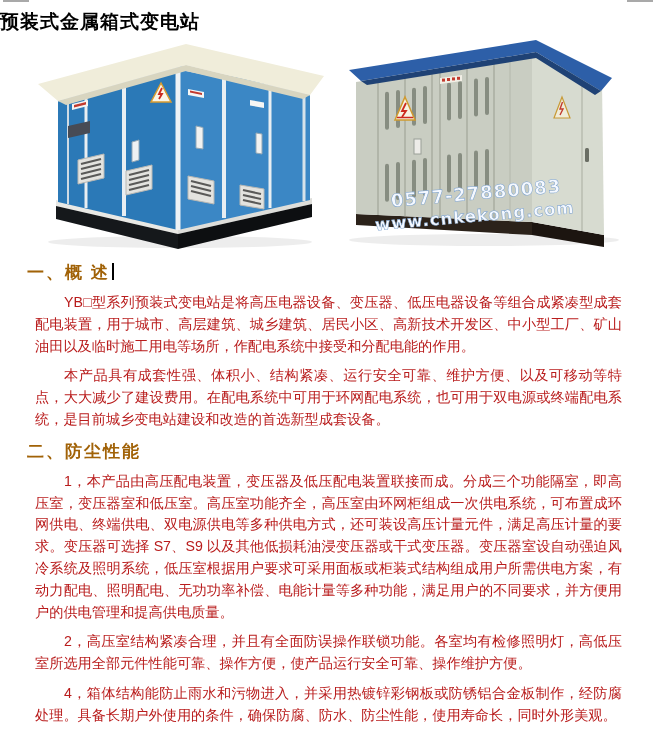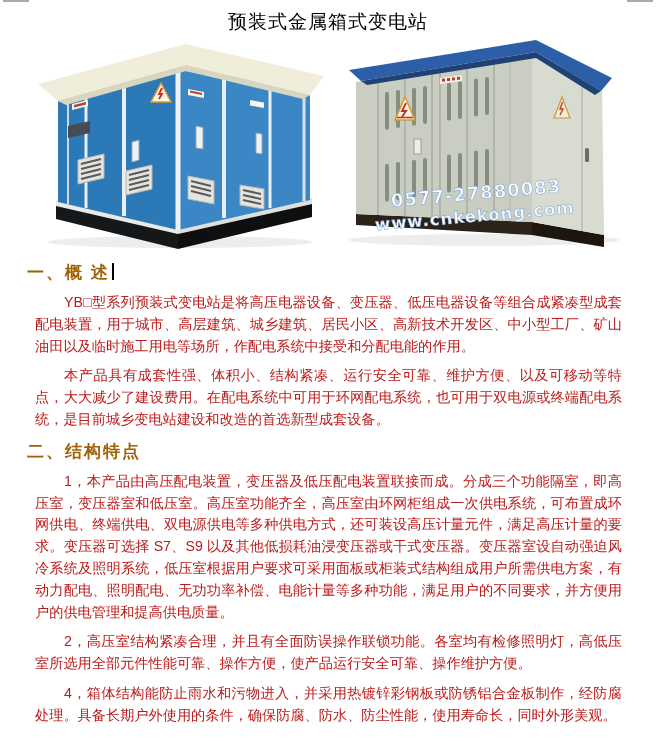--- a/index.html
+++ b/index.html
@@ -6,22 +6,22 @@
   body {
     width:656px; height:741px; position:relative; overflow:hidden;
     background:#ffffff; color:#1a1a1a;
     font-family:"Liberation Sans","DejaVu Sans",sans-serif;
   }
   .corner-mark { position:absolute; top:0; width:26px; height:2px; background:#a9a9a9; }
   .corner-mark.left  { left:3px; }
   .corner-mark.right { right:3px; }
 
   .doc-title {
-    margin-top:9px; height:27px; text-align:center;
-    font-size:19px; font-weight:400; letter-spacing:1px; color:#000;
+    margin-top:9px; height:27px; 
+    font-size:19px; font-weight:700; letter-spacing:1px; color:#000;
   }
 
   .photos { display:flex; gap:8px; padding-left:28px; margin-top:2px; height:214px; }
   .photo  { display:block; background:#fff; }
 
   .content { padding:0 26px 0 27px; }
   .section-heading {
     font-size:17px; font-weight:700; color:#a16207;
     margin:10px 0 5px 0; letter-spacing:2px; line-height:22px;
   }
@@ -182,20 +182,20 @@
 <div class="content">
 
   <div class="section-heading">
     <span>一、概 述</span><span class="caret"></span>
   </div>
 
   <p class="body-par">YB□型系列预装式变电站是将高压电器设备、变压器、低压电器设备等组合成紧凑型成套配电装置，用于城市、高层建筑、城乡建筑、居民小区、高新技术开发区、中小型工厂、矿山油田以及临时施工用电等场所，作配电系统中接受和分配电能的作用。</p>
   <p class="body-par">本产品具有成套性强、体积小、结构紧凑、运行安全可靠、维护方便、以及可移动等特点，大大减少了建设费用。在配电系统中可用于环网配电系统，也可用于双电源或终端配电系统，是目前城乡变电站建设和改造的首选新型成套设备。</p>
 
   <div class="section-heading">
-    <span>二、结构特点</span>
+    <span>二、防尘性能</span>
   </div>
 
   <p class="body-par">1，本产品由高压配电装置，变压器及低压配电装置联接而成。分成三个功能隔室，即高压室，变压器室和低压室。高压室功能齐全，高压室由环网柜组成一次供电系统，可布置成环网供电、终端供电、双电源供电等多种供电方式，还可装设高压计量元件，满足高压计量的要求。变压器可选择 S7、S9 以及其他低损耗油浸变压器或干式变压器。变压器室设自动强迫风冷系统及照明系统，低压室根据用户要求可采用面板或柜装式结构组成用户所需供电方案，有动力配电、照明配电、无功功率补偿、电能计量等多种功能，满足用户的不同要求，并方便用户的供电管理和提高供电质量。</p>
   <p class="body-par">2，高压室结构紧凑合理，并且有全面防误操作联锁功能。各室均有检修照明灯，高低压室所选用全部元件性能可靠、操作方便，使产品运行安全可靠、操作维护方便。</p>
   <p class="body-par">4，箱体结构能防止雨水和污物进入，并采用热镀锌彩钢板或防锈铝合金板制作，经防腐处理。具备长期户外使用的条件，确保防腐、防水、防尘性能，使用寿命长，同时外形美观。</p>
 
 </div>
 
 </body></html>

